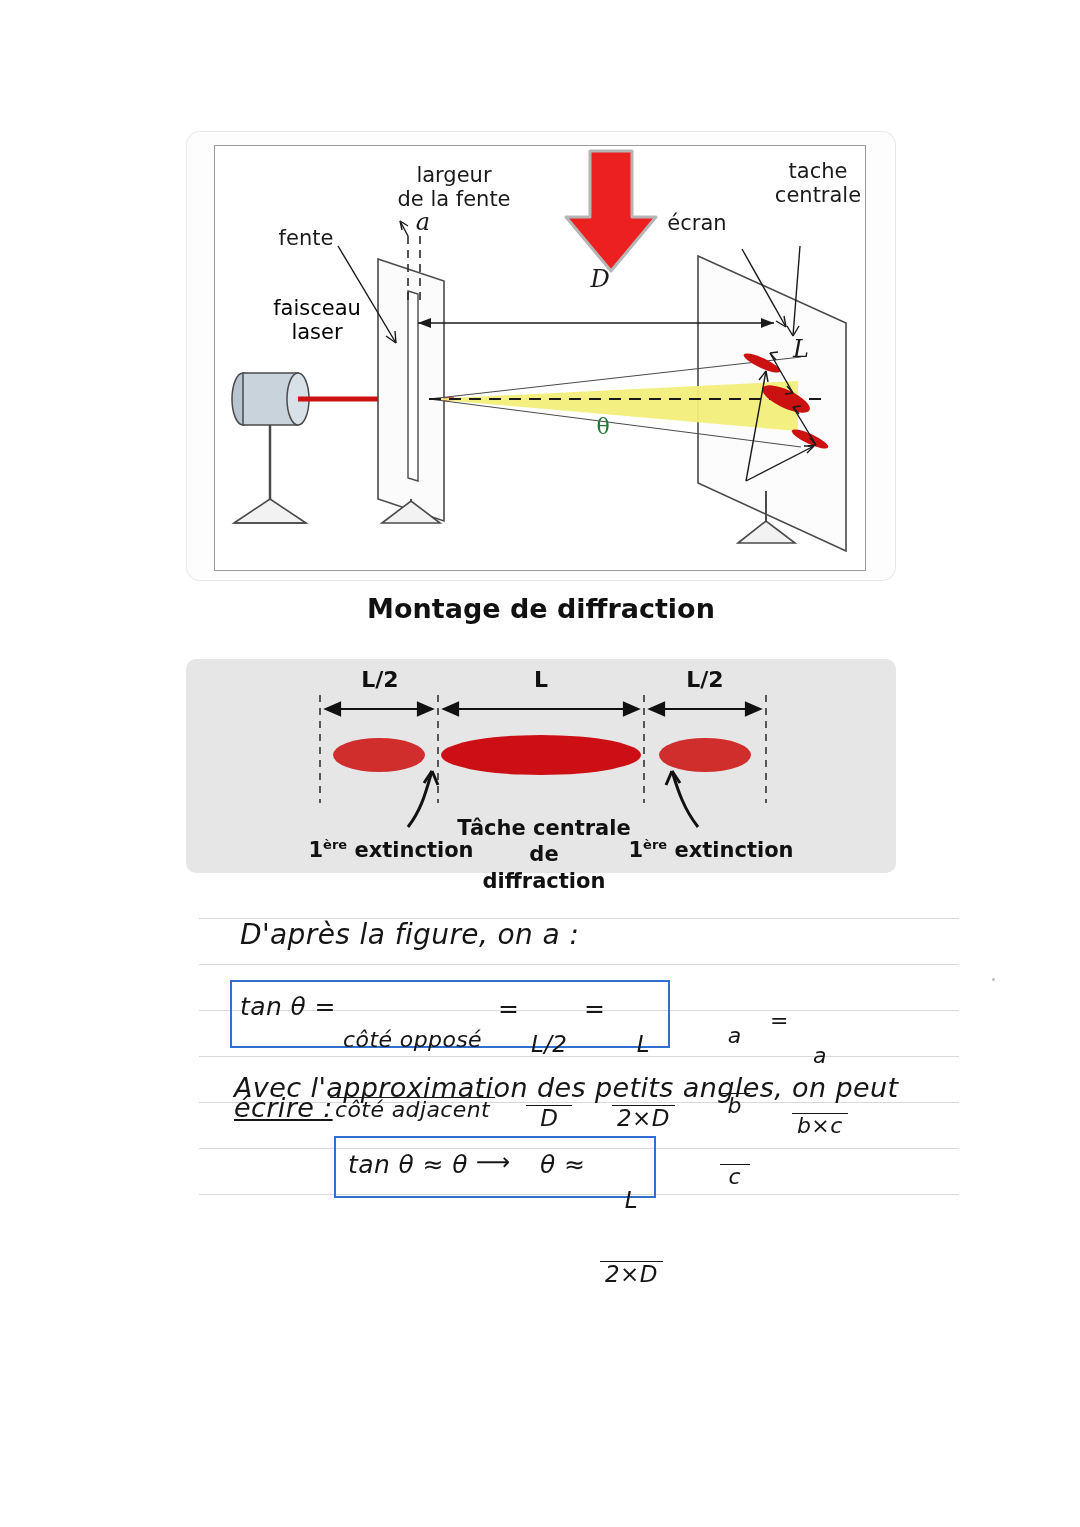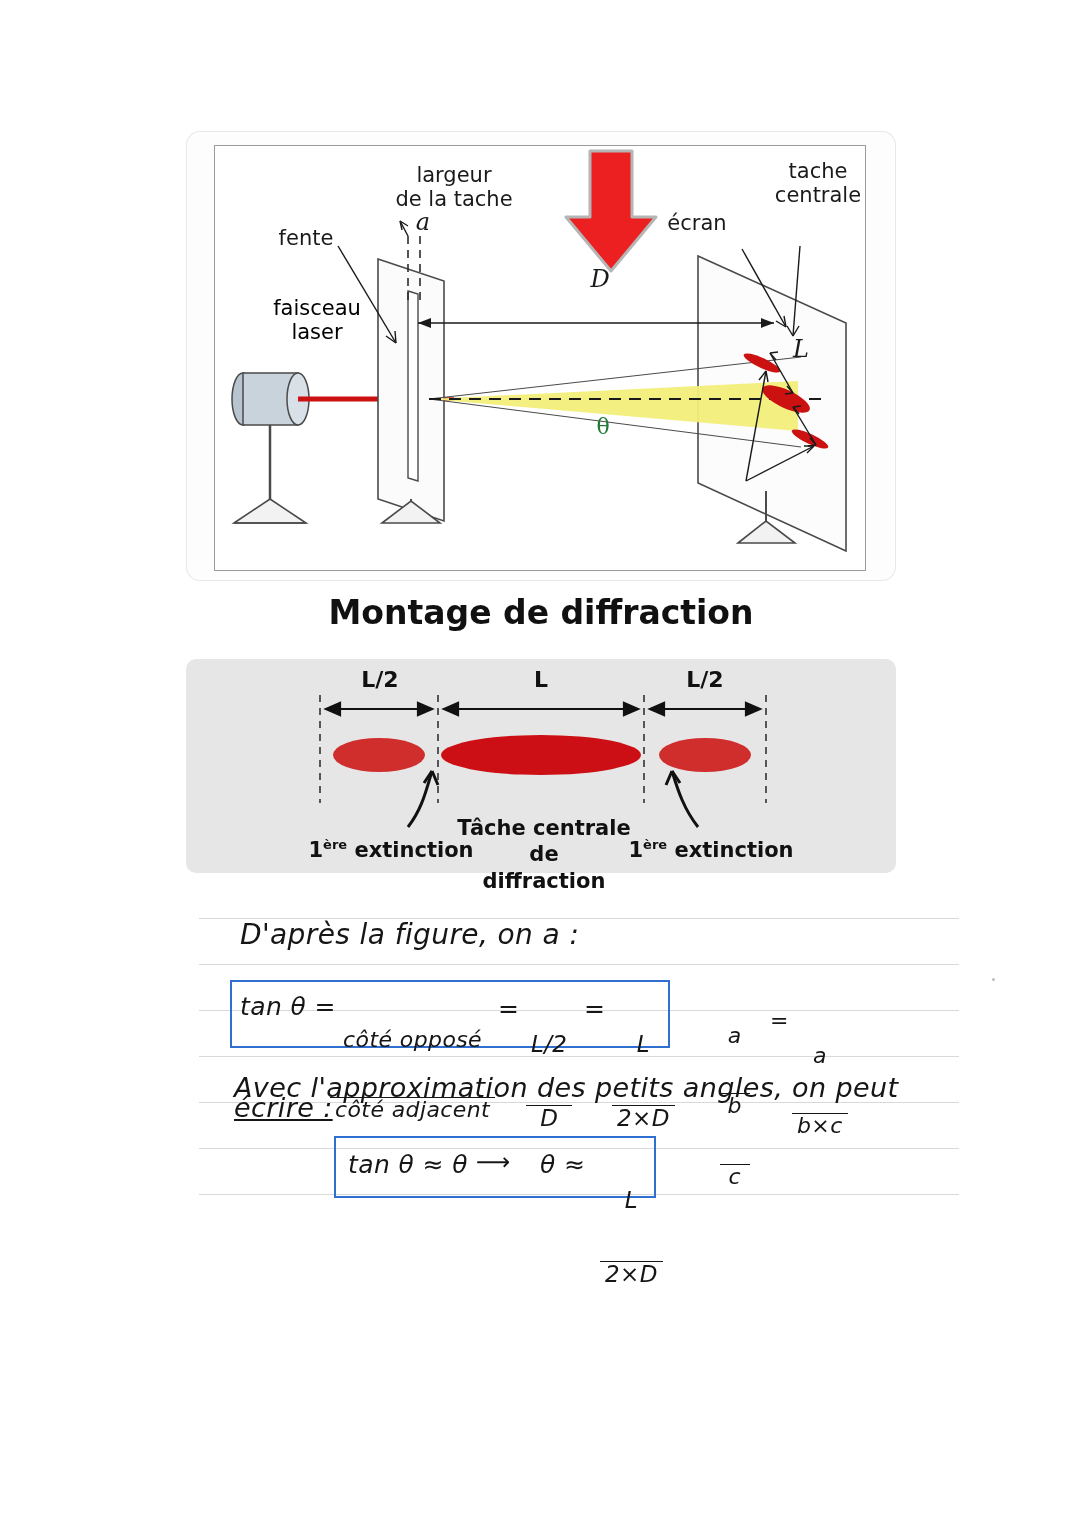--- a/index.html
+++ b/index.html
@@ -71,21 +71,21 @@
 
   
   #figure-title {
     position: absolute;
     left: 0;
     top: 462px;
     width: 710px;
     text-align: center;
     font-family: "DejaVu Sans", sans-serif;
     font-weight: bold;
-    font-size: 33px;
+    font-size: 27px;
     color: #111;
   }
 
   
   #pattern-panel {
     position: absolute;
     left: 0;
     top: 528px;
     width: 710px;
     height: 214px;
@@ -248,21 +248,21 @@
         <path d="M628 315 L618 315 M628 315 L621 322"></path>
       </g>
 
       <g>
         <path d="M404 20 L446 20 L446 86 L470 86 L425 140 L380 86 L404 86 Z" fill="#ec2020" stroke="#b5b5b5" stroke-width="3" stroke-linejoin="round"></path>
       </g>
     </svg>
 
     <div class="fig-label" style="left:70px;top:95px;width:100px;">fente</div>
     <div class="fig-label" style="left:178px;top:32px;width:180px;">largeur
-de la tache</div>
+de la fente</div>
     <div class="fig-label" style="left:222px;top:78px;width:30px;font-family:'DejaVu Serif',serif;font-style:italic;font-size:24px;">a</div>
     <div class="fig-label red" style="left:56px;top:165px;width:150px;">faisceau
 laser</div>
     <div class="fig-label" style="left:456px;top:80px;width:110px;">écran</div>
     <div class="fig-label" style="left:552px;top:28px;width:160px;">tache
 centrale</div>
     <div class="fig-label italic-serif" style="left:394px;top:135px;width:40px;">D</div>
     <div class="fig-label italic-serif" style="left:600px;top:205px;width:30px;">L</div>
     <div class="fig-label green" style="left:402px;top:283px;width:30px;">θ</div>
   </div>

